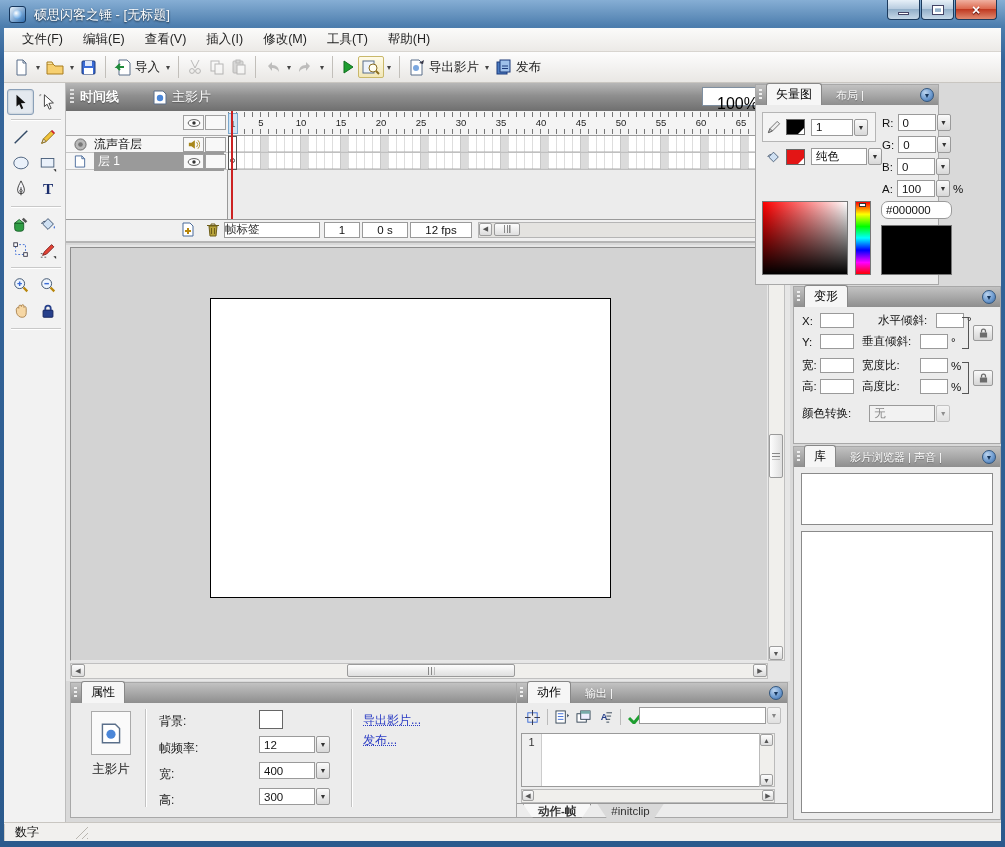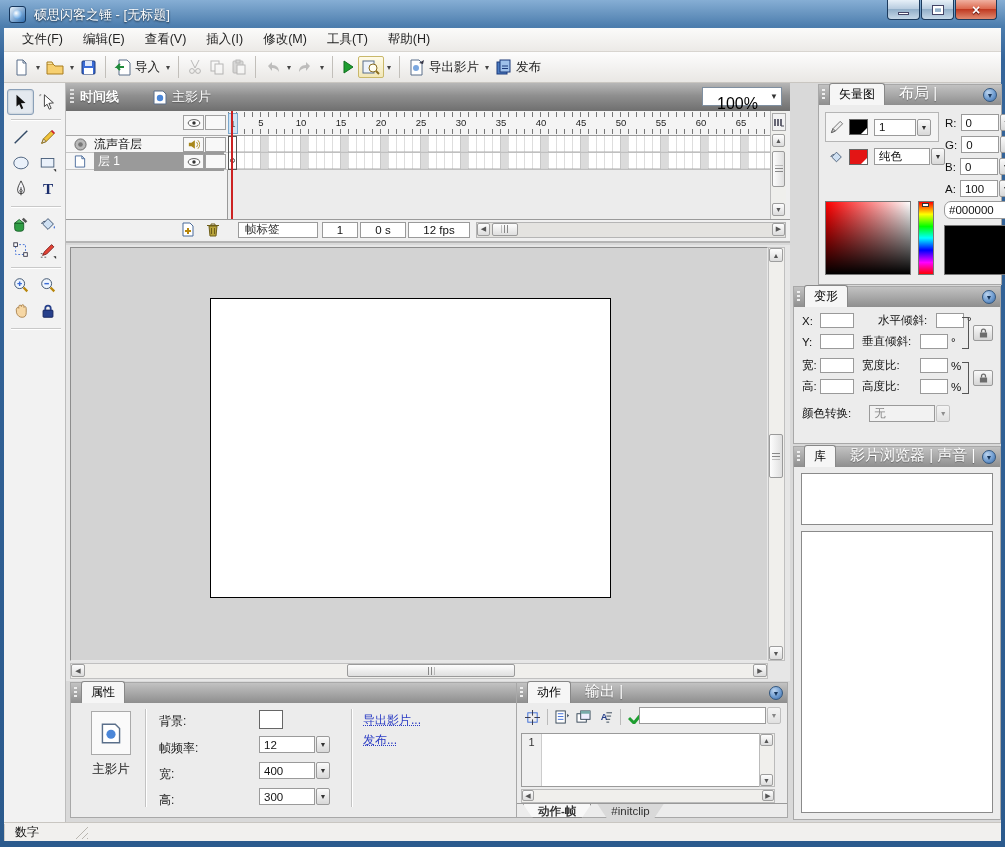--- a/index.html
+++ b/index.html
@@ -116,32 +116,32 @@
   .canvas { position:absolute; left:139px; top:50px; width:401px; height:300px; background:#fff; border:1px solid #000; }
   .stage-vscroll { position:absolute; left:702px; top:2px; width:17px; height:414px; background:#f0efec; border:1px solid #c0c0c0; }
   .stage-hscroll { position:absolute; left:4px; top:418px; width:698px; height:16px; background:#f0efec; border:1px solid #c0c0c0; }
   
   .panel { position:absolute; background:#ececec; border:1px solid #a8a8a8; }
   .phdr { position:relative; height:20px; background:linear-gradient(180deg,#c2c2c2,#8e8e8e); display:flex; align-items:flex-end; }
   .pgrip { position:absolute; left:3px; top:4px; width:3px; height:12px;
     background:repeating-linear-gradient(180deg,#eee 0 2px,transparent 2px 4px); }
   .ptab { margin-left:10px; padding:2px 9px 2px; background:#f6f6f6; border:1px solid #888; border-bottom:none;
     border-radius:3px 3px 0 0; font-size:12px; color:#000; }
-  .ptab2 { margin-left:10px; padding:2px 4px; color:#fff; font-size:15px; text-shadow:0 1px 1px #666; }
+  .ptab2 { margin-left:10px; padding:2px 4px; color:#fff; font-size:11px; text-shadow:0 1px 1px #666; }
   .collapse { position:absolute; right:4px; top:3px; width:14px; height:14px; border-radius:50%;
     background:radial-gradient(circle at 35% 30%,#bcd4ee,#6f9cd0 55%,#3c6ca8); border:1px solid #33577f;
     color:#1c3least; color:#17365c; font-size:7px; display:flex; align-items:center; justify-content:center; }
   .fld { background:#fff; border:1px solid #9a9a9a; height:17px; font-size:11.5px; display:flex; align-items:center; padding:0 4px; }
   .dropbtn { width:14px; height:17px; background:linear-gradient(180deg,#fbfbfb,#d8d8d8); border:1px solid #9a9a9a;
     font-size:7px; color:#333; display:flex; align-items:center; justify-content:center; margin-left:1px; border-radius:2px; }
   .swatch { width:19px; height:16px; border:1px solid #666; position:relative; }
   .swatch::after { content:""; position:absolute; right:0; bottom:0; border:3px solid transparent;
     border-right-color:#fff; border-bottom-color:#fff; }
   
-  #vector { left:814px; top:1px; width:184px; height:201px; }
+  #vector { left:751px; top:1px; width:184px; height:201px; }
   .strokebox { position:absolute; left:6px; top:27px; width:114px; height:30px; border:1px solid #b5b5b5; background:#f4f4f4;
     display:flex; align-items:center; padding-left:3px; }
   .fillrow { position:absolute; left:9px; top:63px; display:flex; align-items:center; }
   .rgbarow { position:absolute; display:flex; align-items:center; font-size:11.5px; }
   .colorsq { position:absolute; left:6px; top:116px; width:86px; height:74px; border:1px solid #777;
     background:linear-gradient(to bottom,rgba(0,0,0,0),#000),linear-gradient(to right,#ff0000,#fff); }
   .huestrip { position:absolute; left:99px; top:116px; width:16px; height:74px; border:1px solid #777;
     background:linear-gradient(180deg,#f00,#ff0 17%,#0f0 34%,#0ff 50%,#00f 67%,#f0f 84%,#f00); }
   .huemark { position:absolute; left:103px; top:118px; width:7px; height:4px; background:#fff; border:1px solid #333; }
   .hexfld { position:absolute; left:125px; top:116px; width:71px; height:18px;border-radius:7px; }
@@ -541,21 +541,21 @@
             <path d="M5 9h6M8 6v6" stroke="#b8860b" stroke-width="2"></path>
           </svg>
       </div>
       <div class="tb-btn" style="padding:0 2px; margin-left:6px;">
         <svg width="14" height="15" viewBox="0 0 14 15">
             <path d="M3 4h8l-1 10H4z" fill="#b8a33a" stroke="#6e5e1a"></path>
             <path d="M1 3.5h12M5 3.5V2h4v1.5" stroke="#6e5e1a" fill="none"></path>
             <path d="M5.5 6v6M8.5 6v6" stroke="#6e5e1a"></path>
           </svg>
       </div>
-      <div class="tlb-field" style="width:80px; margin-left:16px; justify-content:flex-start; padding-left:6px; color:#333;">帧标签</div>
+      <div class="tlb-field" style="width:96px; margin-left:2px; justify-content:flex-start; color:#333;">帧标签</div>
       <div class="tlb-field" style="width:36px; margin-left:4px;">1</div>
       <div class="tlb-field" style="width:46px; margin-left:2px;">0 s</div>
       <div class="tlb-field" style="width:62px; margin-left:2px;">12 fps</div>
       <div style="position:relative; flex:1; height:16px; margin:0 4px 0 6px; background:#e4e3e0; border:1px solid #b5b5b5;">
         <div class="sb-btn" style="left:0; top:0; width:13px; height:13px;">◀</div>
         <div class="sb-thumb h" style="left:15px; top:0; width:26px; height:13px;">
             <div class="grip-h"></div>
           </div>
         <div class="sb-btn" style="right:0; top:0; width:13px; height:13px;">▶</div>
       </div>

